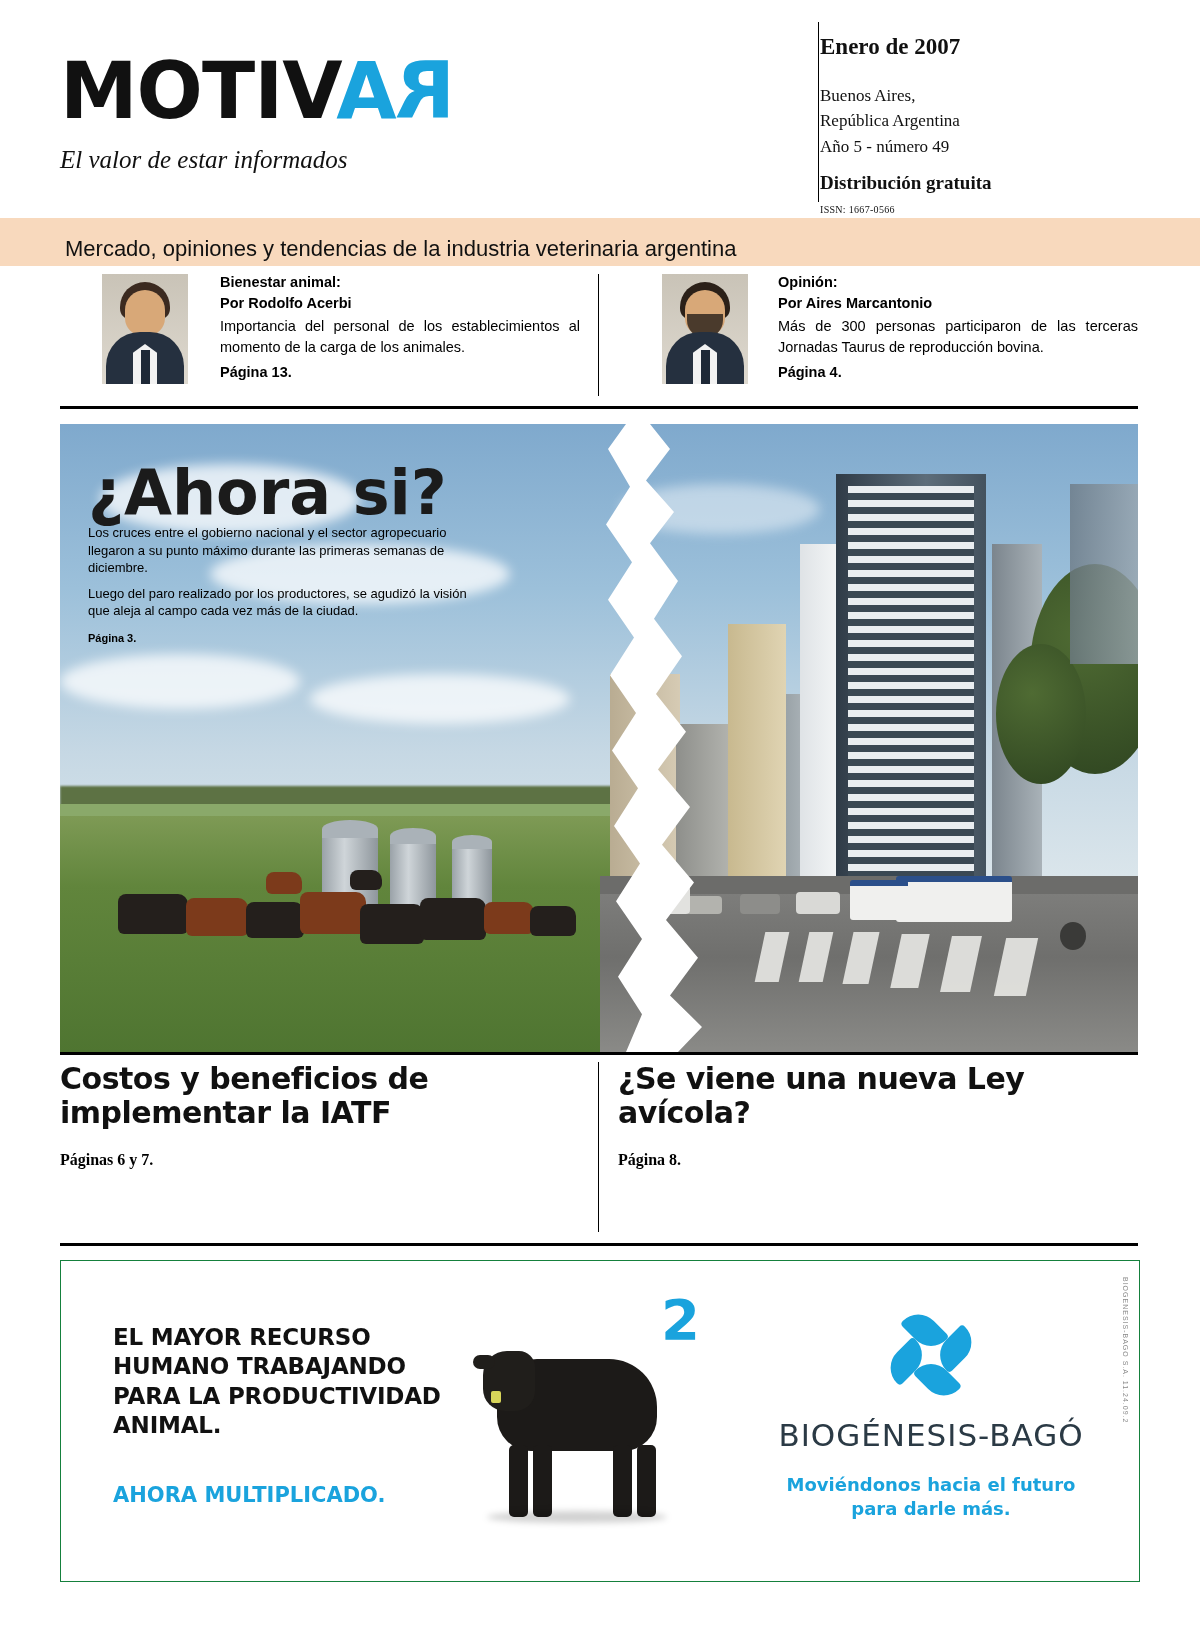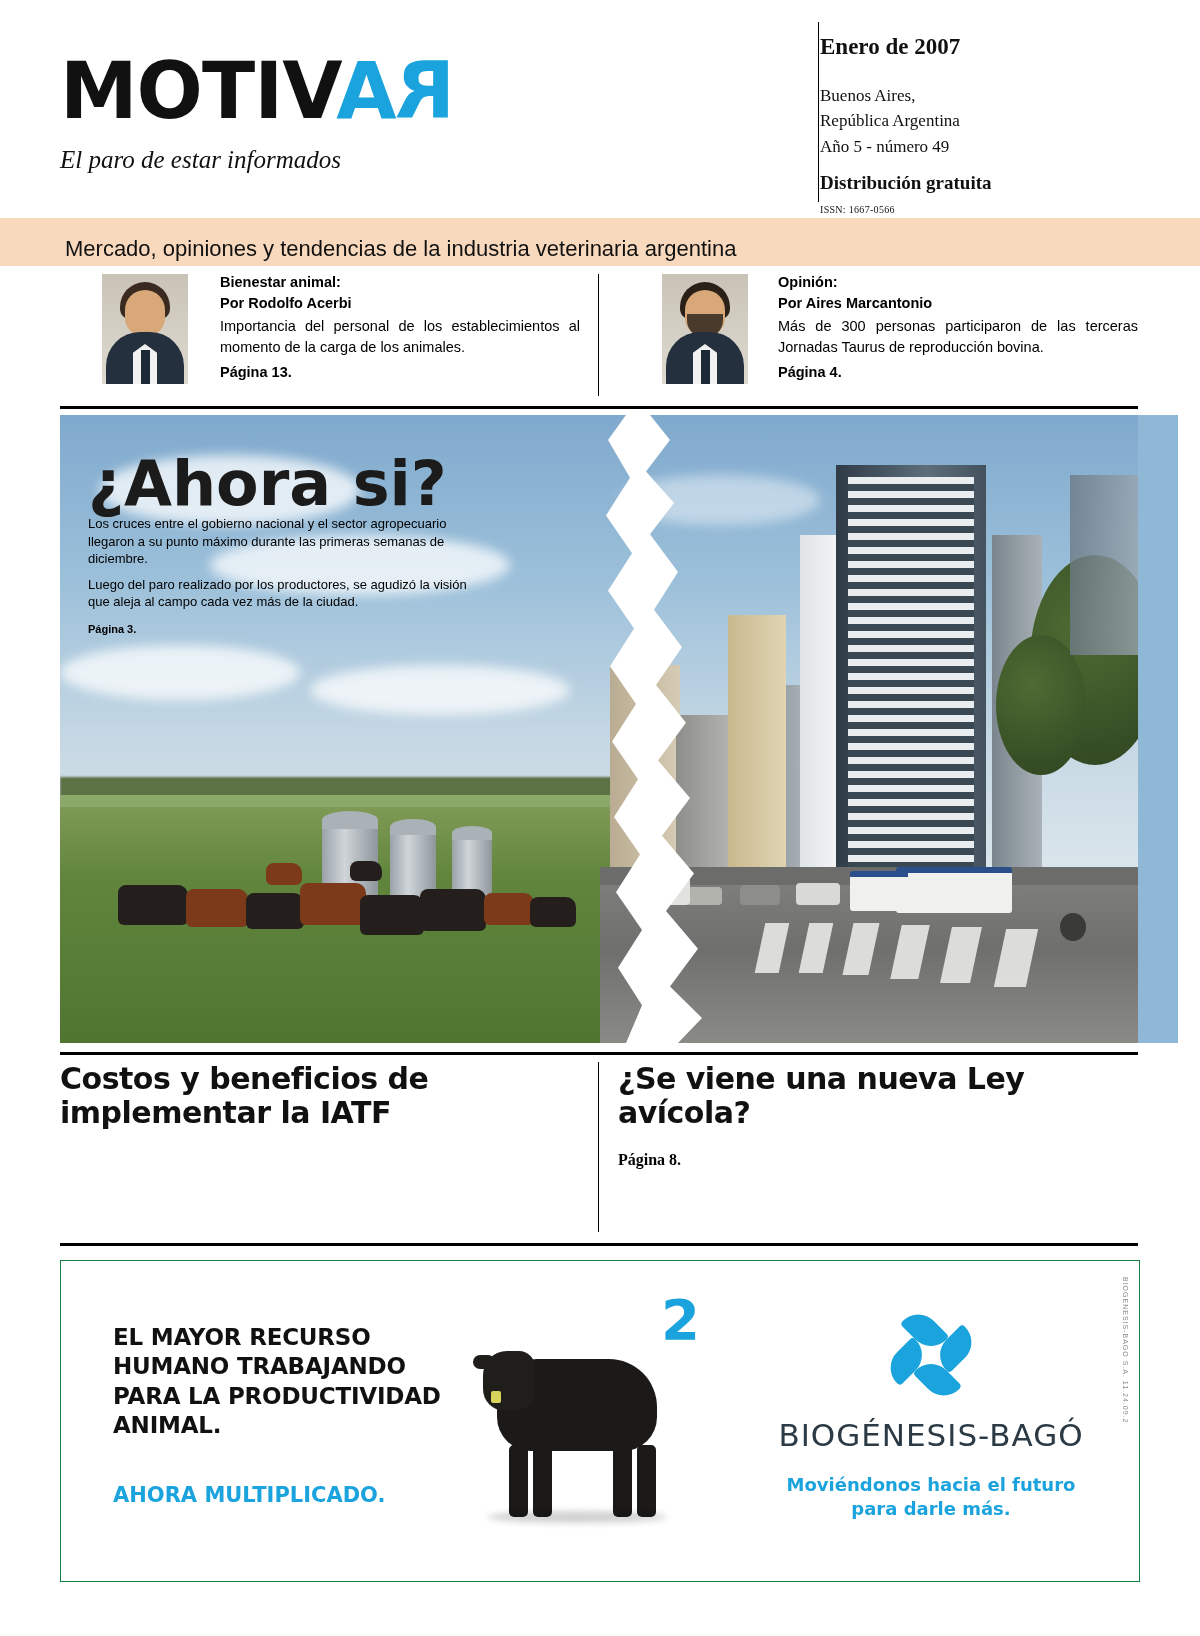--- a/index.html
+++ b/index.html
@@ -210,26 +210,25 @@
   
   .lead-rule-top {
     position: absolute;
     left: 60px; top: 406px;
     width: 1078px; height: 3px;
     background: #000;
   }
   .photo {
     position: absolute;
     left: 60px;
-    top: 415px;
+    top: 424px;
     width: 1078px;
     height: 628px;
     overflow: hidden;
     background: #8fb7d6;
-    padding-left: 40px;
   }
   .sky {
     position: absolute;
     left: 0; top: 0; width: 1078px; height: 470px;
     background: linear-gradient(#7fa9cd 0%, #9cc0da 35%, #c6d8e4 70%, #dde7ec 100%);
   }
   .cloud {
     position: absolute;
     background: rgba(255,255,255,0.75);
     border-radius: 50%;
@@ -532,21 +531,21 @@
   }
 </style>
 </head>
 <body>
 
 <div class="page">
 
   <div class="masthead">
     <div class="logo-block">
       <div class="logo"><span>MOTIV</span><span class="ar">A</span><span class="ar rev">R</span></div>
-      <div class="tagline">El paro de estar informados</div>
+      <div class="tagline">El valor de estar informados</div>
     </div>
     <div class="issue-rule"></div>
     <div class="issue-block">
       <div class="date">Enero de 2007</div>
       <div>Buenos Aires,</div>
       <div>República Argentina</div>
       <div>Año 5 - número 49</div>
       <div class="gratis">Distribución gratuita</div>
       <div class="issn">ISSN: 1667-0566</div>
     </div>
@@ -670,20 +669,21 @@
       <div class="pg">Página 3.</div>
     </div>
   </div>
 
   <div class="rule-mid"></div>
 
   <div class="heads">
     <div class="heads-divider"></div>
     <div class="head-col head-left">
       <h2>Costos y beneficios de implementar la IATF</h2>
+      <div class="pg">Páginas 6 y 7.</div>
     </div>
     <div class="head-col head-right">
       <h2>¿Se viene una nueva Ley avícola?</h2>
       <div class="pg">Página 8.</div>
     </div>
   </div>
 
   <div class="rule-bot"></div>
 
   <div class="ad">

